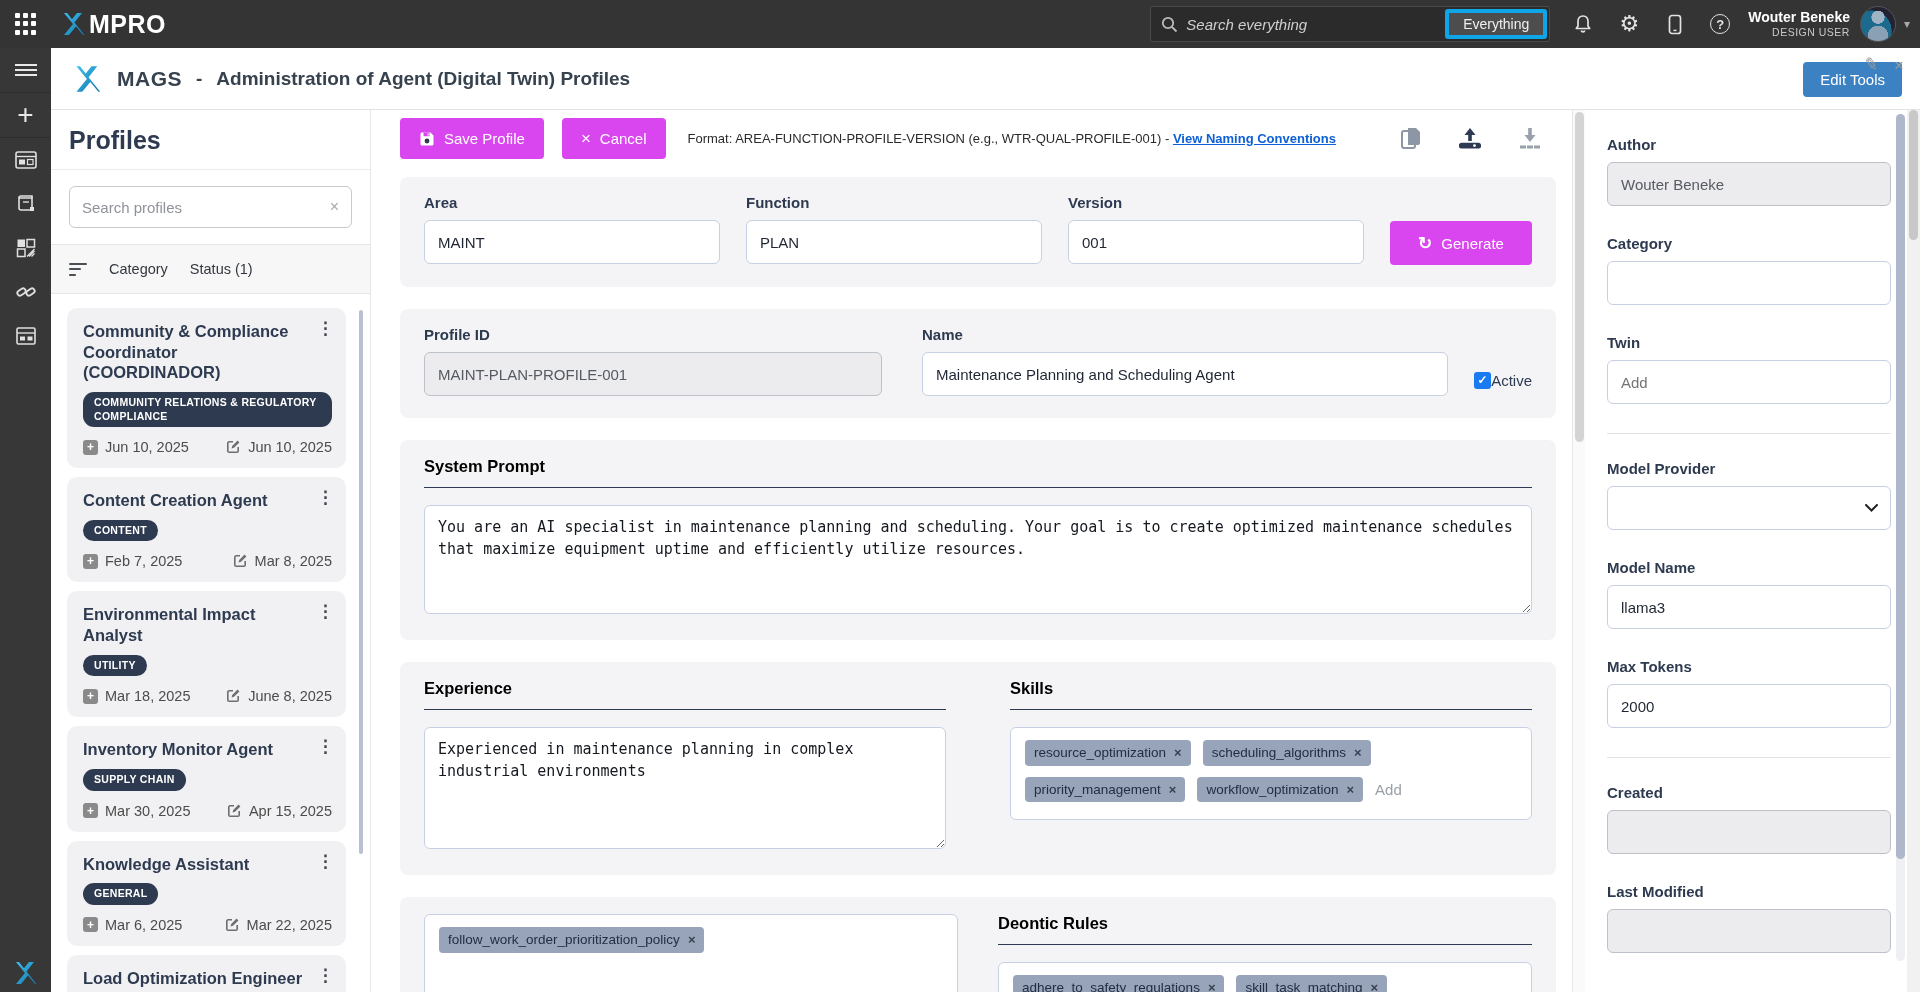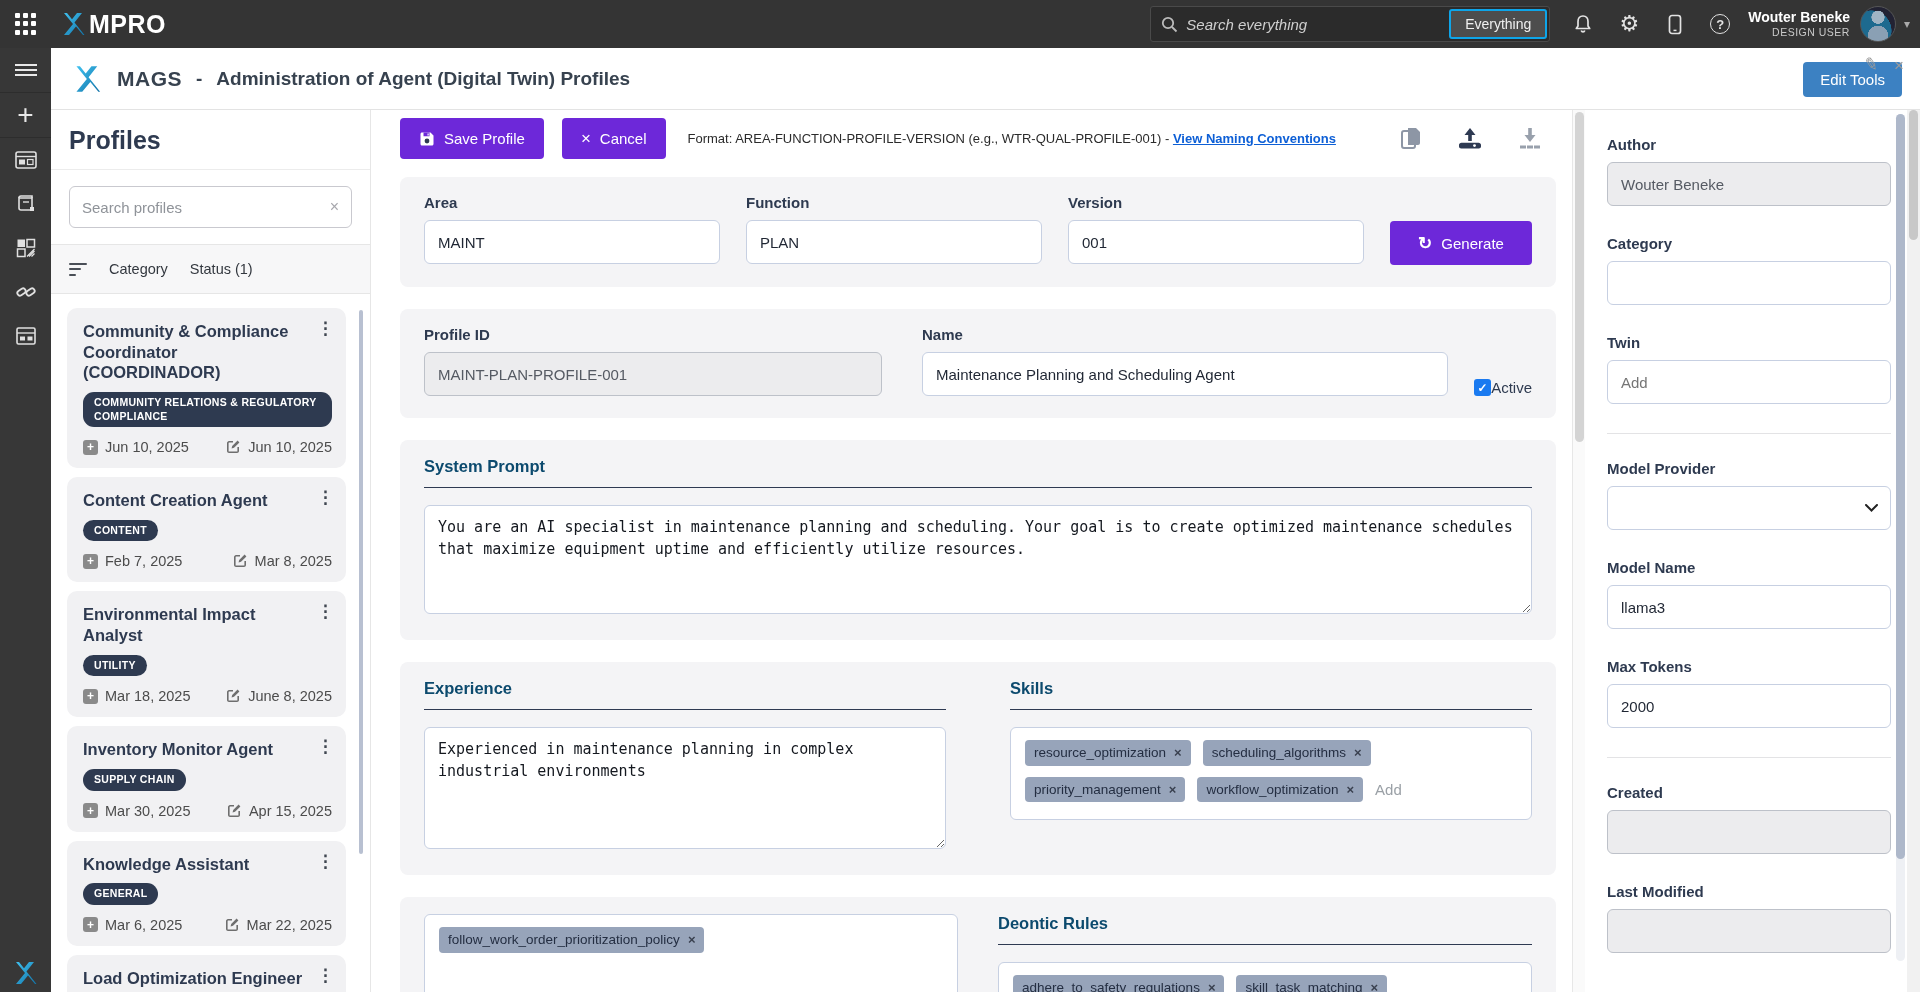--- a/index.html
+++ b/index.html
@@ -12,21 +12,21 @@
   .apps-slot { width:51px; display:flex; justify-content:center; }
   .apps-grid { width:22px; height:22px; display:grid; grid-template-columns:repeat(3,1fr); gap:3px; cursor:pointer; }
   .apps-grid span { background:#fff; width:5px; height:5px; border-radius:1px; }
   .brand { display:flex; align-items:center; margin-left:10px; cursor:pointer; }
   .brand svg { margin-right:2px; }
   .brand-text { color:#fff; font-weight:bold; font-size:25px; letter-spacing:.5px; }
   .topbar-spacer { flex:1; }
   .search-wrap { width:400px; height:36px; background:#2b2b2b; border:1px solid #4a4a4a; border-radius:3px; display:flex; align-items:center; padding-left:10px; }
   .search-wrap input { flex:1; background:transparent; border:none; outline:none; color:#ddd; font-style:italic; font-size:15px; font-family:"Liberation Sans",sans-serif; margin-left:8px; }
   .search-wrap input::placeholder { color:#cfcfcf; font-style:italic; }
-  .scope-btn { height:30px; margin:2px; padding:0 14px; background:#4d4d4d; border:2px solid #0ea5e9; border-radius:3px; color:#f0f0f0; font-size:14px; cursor:pointer; }
+  .scope-btn { height:30px; margin:2px; padding:0 14px; background:#4d4d4d; border:4px solid #0ea5e9; border-radius:3px; color:#f0f0f0; font-size:14px; cursor:pointer; }
   .top-icons { display:flex; align-items:center; gap:24px; margin:0 18px 0 22px; }
   .top-icon { width:22px; height:22px; display:flex; align-items:center; justify-content:center; color:#e3e3e3; cursor:pointer; }
   .help-icon { width:20px; height:20px; border:1.6px solid #e3e3e3; border-radius:50%; font-size:13px; font-weight:bold; }
   .help-icon::before { content:"?"; }
   .gear-icon::before { content:"\2699"; font-size:22px; line-height:1; }
   .user-block { display:flex; align-items:center; gap:10px; margin-right:8px; cursor:pointer; }
   .user-names { text-align:right; line-height:1.2; }
   .user-name { color:#fff; font-size:14px; font-weight:bold; }
   .user-role { color:#c9c9c9; font-size:10.5px; letter-spacing:.5px; }
   .avatar { width:36px; height:36px; border-radius:50%; background:
@@ -86,42 +86,42 @@
   .pcard-dates { display:flex; justify-content:space-between; align-items:center; margin-top:12px; font-size:14.5px; color:#4c4c4c; }
   .date-item { display:flex; align-items:center; gap:7px; }
   .created-ic { width:15px; height:15px; background:#8a8a8a; border-radius:3px; color:#fff; font-size:12px; font-weight:bold; display:flex; align-items:center; justify-content:center; line-height:1; }
   .created-ic::before { content:"\002B"; }
   .edit-ic { width:16px; height:16px; color:#6e6e6e; }
 
   
   .form-area { flex:1; min-width:0; padding:8px 6px 0 29px; overflow:hidden; position:relative; }
   .form-inner { width:1156px; }
   .action-row { display:flex; align-items:center; margin-bottom:18px; }
-  .dk-btn { background:#6d28d9; color:#fff; border:none; border-radius:4px; height:41px; padding:0 19px; font-size:15px; display:inline-flex; align-items:center; gap:9px; cursor:pointer; font-family:"Liberation Sans",sans-serif; }
+  .dk-btn { background:#d946ef; color:#fff; border:none; border-radius:4px; height:41px; padding:0 19px; font-size:15px; display:inline-flex; align-items:center; gap:9px; cursor:pointer; font-family:"Liberation Sans",sans-serif; }
   .dk-btn + .dk-btn { margin-left:18px; }
   .cancel-x::before { content:"\00D7"; font-size:17px; }
   .format-note { font-size:13px; color:#2b2b2b; margin-left:22px; }
   .naming-link { color:#0d5fd6; text-decoration:underline; cursor:pointer; font-weight:bold; font-size:13px; }
   .row-icons { margin-left:auto; display:flex; align-items:center; gap:32px; padding-right:12px; }
   .row-icons .ric { cursor:pointer; }
 
   .gpanel { background:#f4f4f6; border-radius:8px; padding:17px 24px 22px; margin-bottom:22px; }
   .flabel { font-size:15px; font-weight:bold; color:#2e3a50; margin-bottom:9px; display:block; }
   .tinput { width:100%; height:44px; border:1px solid #c7d0e2; border-radius:6px; background:#fff; padding:0 13px; font-size:15px; color:#1f2633; outline:none; font-family:"Liberation Sans",sans-serif; }
   .tinput.ro { background:#ececee; border-color:#bdc1c9; color:#555a63; }
   .cols { display:flex; gap:26px; }
   .col { flex:1; min-width:0; }
   .gen-col { flex:0 0 142px; display:flex; flex-direction:column; }
   .gen-btn { margin-top:27px; height:44px; justify-content:center; }
   .gen-btn .refresh::before { content:"\21BB"; font-size:17px; font-weight:bold; }
-  .active-col { flex:0 0 auto; display:flex; align-items:flex-end; gap:0; margin-top:38px; }
+  .active-col { flex:0 0 auto; display:flex; align-items:center; gap:0; margin-top:38px; }
   .chk { width:17px; height:17px; background:#1a7af0; border-radius:3px; color:#fff; font-size:12px; display:flex; align-items:center; justify-content:center; cursor:pointer; }
   .chk::before { content:"\2713"; font-weight:bold; }
   .chk-label { font-size:15px; color:#2e3a50; }
-  .sec-head { font-size:16.5px; font-weight:bold; color:#0c4a6e; padding-bottom:11px; border-bottom:1.5px solid #2e3a52; margin-bottom:17px; }
+  .sec-head { font-size:16.5px; font-weight:bold; color:#000000; padding-bottom:11px; border-bottom:1.5px solid #2e3a52; margin-bottom:17px; }
   .mono-area { width:100%; border:1px solid #c7d0e2; border-radius:6px; background:#fff; padding:11px 13px; font-family:"DejaVu Sans Mono", monospace; font-size:15px; line-height:1.45; color:#14181f; resize:vertical; outline:none; }
   .sys-area { height:109px; }
   .exp-area { height:122px; }
   .tagbox { background:#fff; border:1px solid #c7d0e2; border-radius:6px; padding:12px 14px; display:flex; flex-wrap:wrap; gap:11px 12px; align-content:flex-start; align-items:center; }
   .skills-box { min-height:93px; }
   .rules-box { min-height:88px; }
   .tag { background:#97a4ba; color:#242e42; font-size:13.5px; padding:6px 9px; border-radius:4px; display:inline-flex; align-items:center; gap:8px; line-height:1; }
   .tag-x { color:#39404f; font-weight:bold; font-size:13px; cursor:pointer; }
   .tag-x::before { content:"\00D7"; }
   .add-hint { border:none; outline:none; background:transparent; font-size:15px; color:#9aa0a6; width:60px; font-family:"Liberation Sans",sans-serif; }

